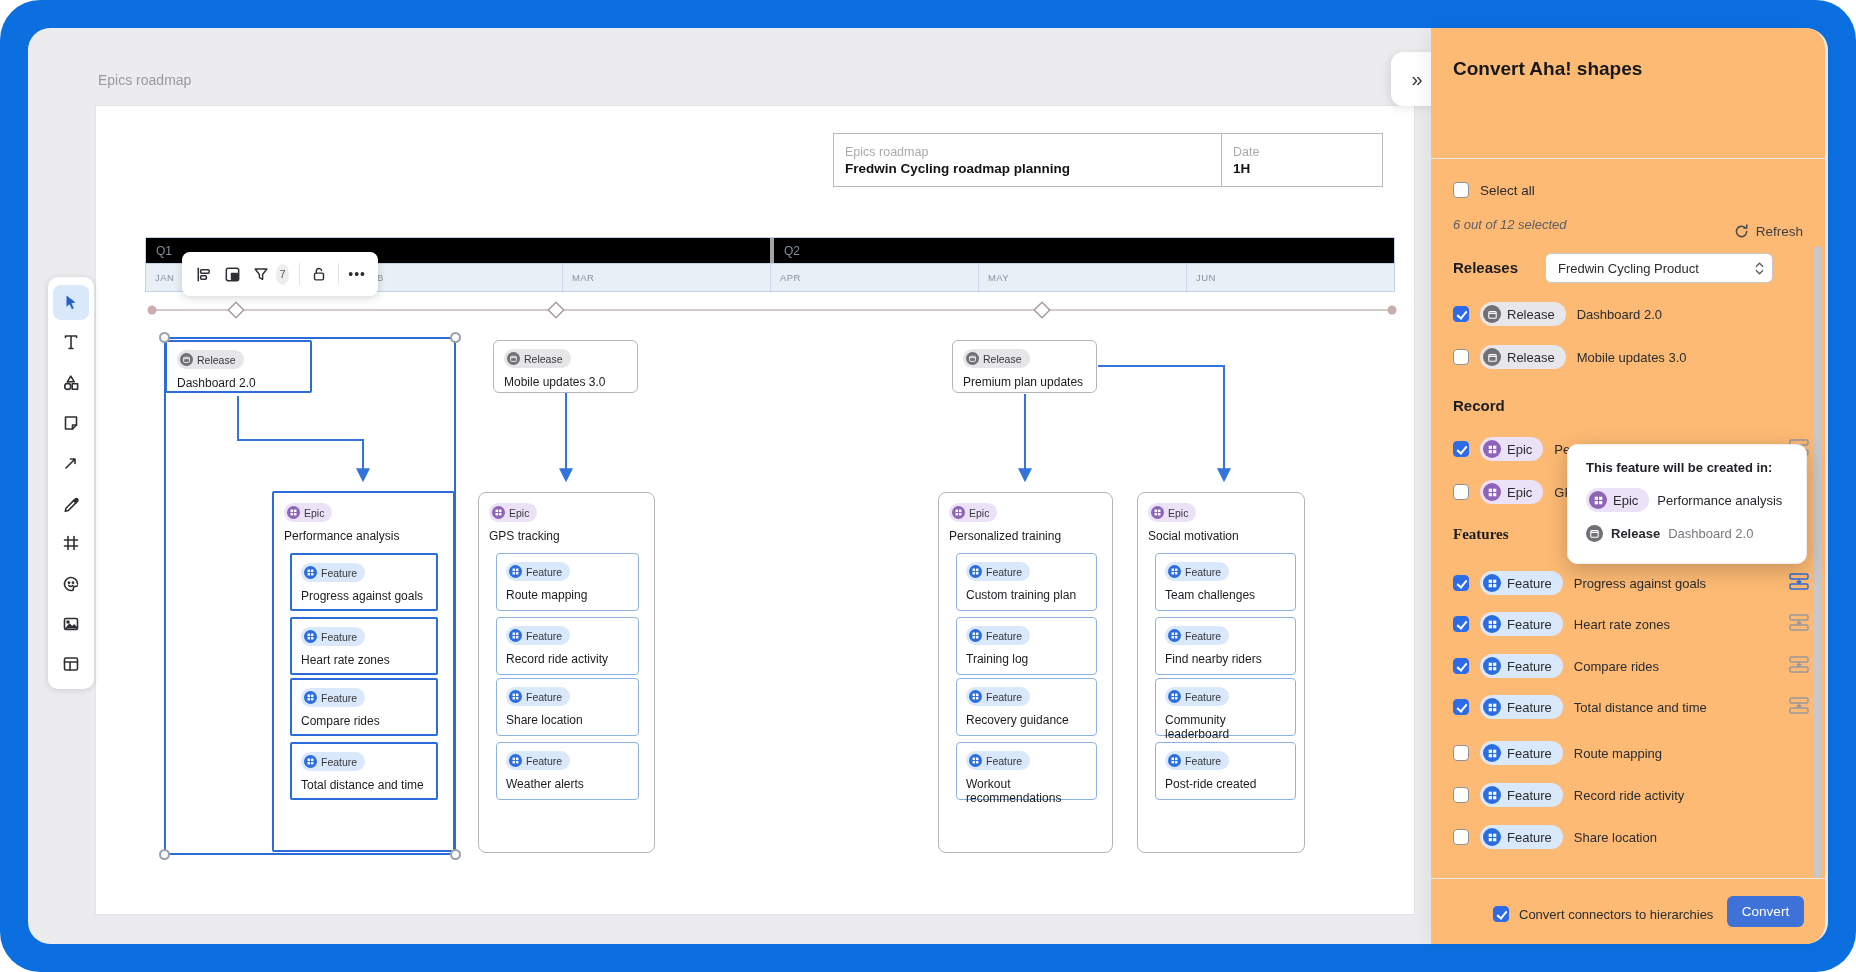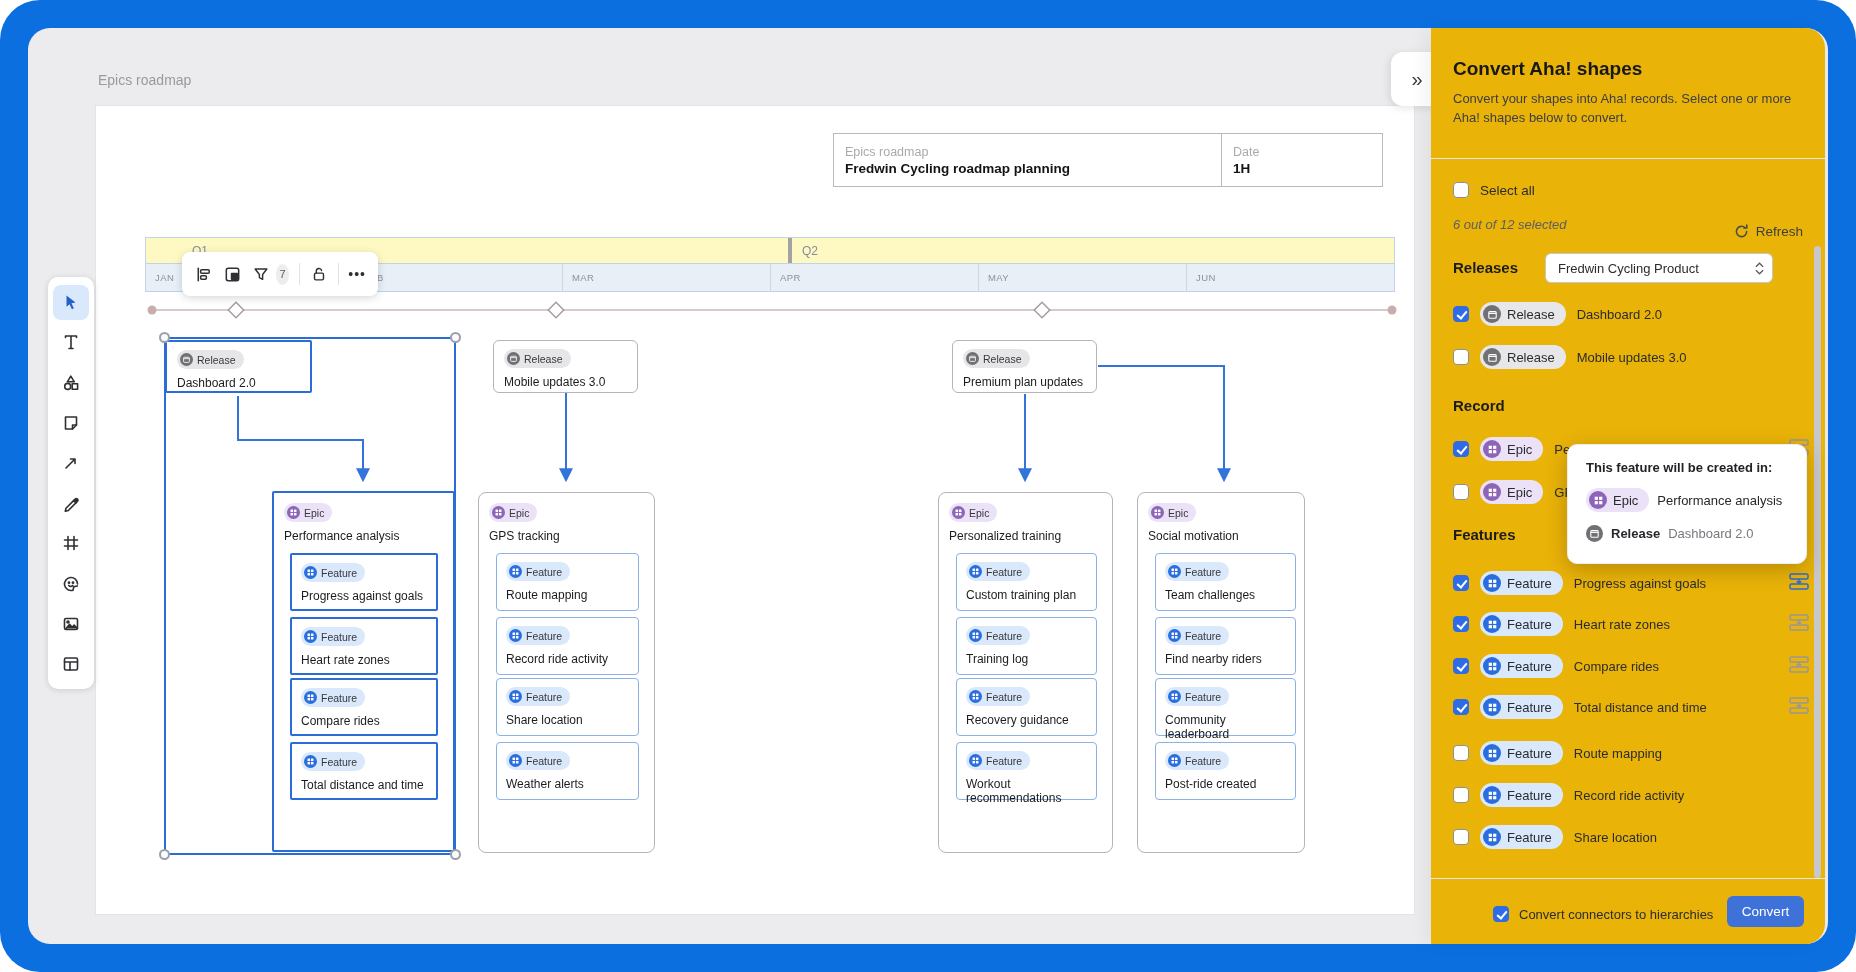--- a/index.html
+++ b/index.html
@@ -10,21 +10,21 @@
   
   .canvas-rect { position:absolute; left:95px; top:105px; width:1320px; height:810px; background:#fff; border:1px solid #e4e4e6; z-index:1; }
   .canvas-label { position:absolute; left:98px; top:72px; font-size:14px; color:#9a9a9e; z-index:2; }
 
   .hdr-box { position:absolute; left:833px; top:133px; width:550px; height:54px; border:1.5px solid #b9b9be; display:flex; z-index:2; background:#fff; }
   .hdr-cell { padding:7px 11px; display:flex; flex-direction:column; justify-content:center; gap:2px; }
   .hdr-cell.left { width:388px; border-right:1.5px solid #b9b9be; }
   .hdr-lbl { font-size:12.5px; color:#aaaaae; }
   .hdr-val { font-size:13.5px; font-weight:bold; color:#131417; }
 
-  .q-row { position:absolute; left:145px; top:237px; width:1250px; height:26px; display:flex; z-index:2; border:1px solid #c2d3e8; border-bottom:none; background:#fef9c3;padding-left:36px; }
+  .q-row { position:absolute; left:145px; top:237px; width:1250px; height:26px; display:flex; z-index:2; border:1px solid #c2d3e8; border-bottom:none; background:#000000; }
   .q-cell { width:625px; display:flex; align-items:center; padding-left:10px; font-size:12px; color:#848e99; }
   .q-cell + .q-cell { border-left:4px solid #a3a3a3; }
   .m-row { position:absolute; left:145px; top:263px; width:1250px; height:29px; display:flex; z-index:2; border:1px solid #c2d3e8; background:#e9eff7; }
   .m-cell { width:208.33px; display:flex; align-items:center; padding-left:9px; font-size:9.5px; letter-spacing:.4px; color:#8a929c; }
   .m-cell + .m-cell { border-left:1px solid #c9d7e8; }
 
   .overlay-svg { position:absolute; left:0; top:0; width:1856px; height:972px; z-index:2; pointer-events:none; }
 
   
   .card { position:absolute; background:#fff; z-index:3; }
@@ -56,21 +56,21 @@
   .ctool { display:flex; align-items:center; justify-content:center; color:#2f3033; }
   .ctool svg { stroke:currentColor; fill:none; stroke-width:1.6; stroke-linecap:round; stroke-linejoin:round; }
   .cdiv { width:1px; height:22px; background:#e3e3e5; }
   .badge7 { width:21px; height:21px; border-radius:50%; background:#ededee; color:#5a5c60; font-size:11px; display:flex; align-items:center; justify-content:center; margin-left:-4px; }
   .dots { font-size:14px; color:#2f3033; letter-spacing:1px; }
 
   
   .collapse-tab { position:absolute; left:1391px; top:52px; width:52px; height:54px; background:#fff; border-radius:12px 0 0 12px; box-shadow:-2px 2px 8px rgba(0,0,0,.10); z-index:4; display:flex; align-items:center; justify-content:center; font-size:20px; color:#3a3a3e; }
 
   
-  .panel { position:absolute; left:1431px; top:28px; width:394px; height:916px; background:#eab308; border-radius:0 20px 20px 0; z-index:5; box-shadow:-6px 0 18px rgba(0,0,0,.05); }
+  .panel { position:absolute; left:1431px; top:28px; width:394px; height:916px; background:#fdba74; border-radius:0 20px 20px 0; z-index:5; box-shadow:-6px 0 18px rgba(0,0,0,.05); }
   .p-title { position:absolute; left:22px; top:30px; font-size:19px; font-weight:bold; color:#17181a; }
   .p-desc { position:absolute; left:22px; top:62px; width:356px; font-size:13px; line-height:1.45; color:#3c3e42; }
   .p-div { position:absolute; left:0; width:394px; height:1px; background:#e8e8ea; }
   .p-row { position:absolute; left:22px; right:16px; height:26px; display:flex; align-items:center; gap:11px; }
   .p-row .rlabel { font-size:13px; color:#2a2c30; }
   .p-head { position:absolute; left:22px; font-size:15px; font-weight:bold; color:#1b1c1f; }
   .summary { position:absolute; left:22px; font-size:13px; font-style:italic; color:#5c5e63; }
 
   .cb { width:16px; height:16px; border-radius:4px; border:1.5px solid #8d8f94; background:#fff; flex:none; position:relative; }
   .cb.on { background:#2e6be6; border-color:#2e6be6; }
@@ -531,21 +531,20 @@
     <div class="cdiv"></div>
     <div class="dots">•••</div>
   </div>
 
   <div class="collapse-tab">
       <span>»</span>
     </div>
 
   <div class="panel">
     <div class="p-title">Convert Aha! shapes</div>
-    <div class="p-desc">Convert your shapes into Aha! records. Select one or more Aha! shapes below to convert.</div>
     <div class="p-div" style="top:130px;"></div>
 
     <div class="p-row" style="top:149px;">
       <span class="cb"></span>
       <span class="rlabel" style="font-size:13.5px;">Select all</span>
     </div>
     <div class="refresh" style="top:152px;">
       <svg width="15" height="15" viewBox="0 0 16 16">
           <path d="M13.5,8 a5.5,5.5 0 1 1 -1.8,-4.1"></path>
           <path d="M13.6,1.2 V4.2 H10.6" fill="none"></path>
@@ -625,21 +624,21 @@
               <rect x="5.1" y="0.7" width="3.2" height="3.2" fill="#fff"></rect>
               <rect x="0.7" y="5.1" width="3.2" height="3.2" fill="#fff"></rect>
               <rect x="5.1" y="5.1" width="3.2" height="3.2" fill="#fff"></rect>
             </svg>
           </span>
           <span>Epic</span>
         </span>
       <span class="rlabel">GPS tracking</span>
     </div>
 
-    <div class="p-head" style="top:498px;">Features</div>
+    <div class="p-head" style="top:498px;font-family:Liberation Serif, serif;">Features</div>
 
     <div class="p-row" style="top:542px;">
       <span class="cb on"></span>
       <span class="ppill feature">
           <span class="pc">
             <svg width="9" height="9" viewBox="0 0 9 9">
               <rect x="0.7" y="0.7" width="3.2" height="3.2" fill="#fff"></rect>
               <rect x="5.1" y="0.7" width="3.2" height="3.2" fill="#fff"></rect>
               <rect x="0.7" y="5.1" width="3.2" height="3.2" fill="#fff"></rect>
               <rect x="5.1" y="5.1" width="3.2" height="3.2" fill="#fff"></rect>

